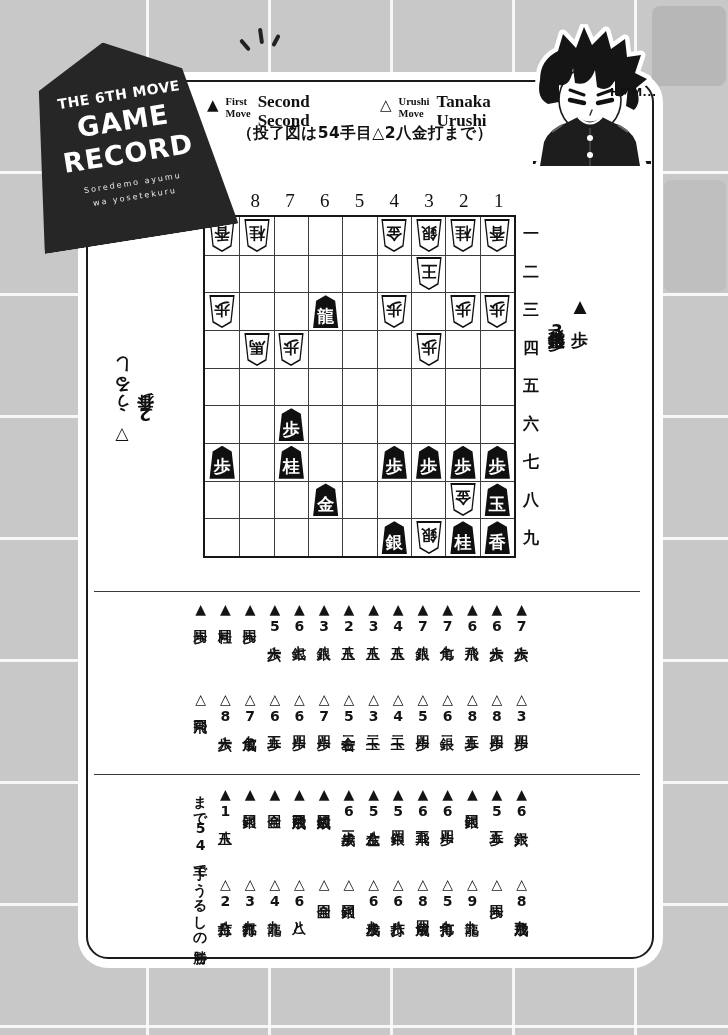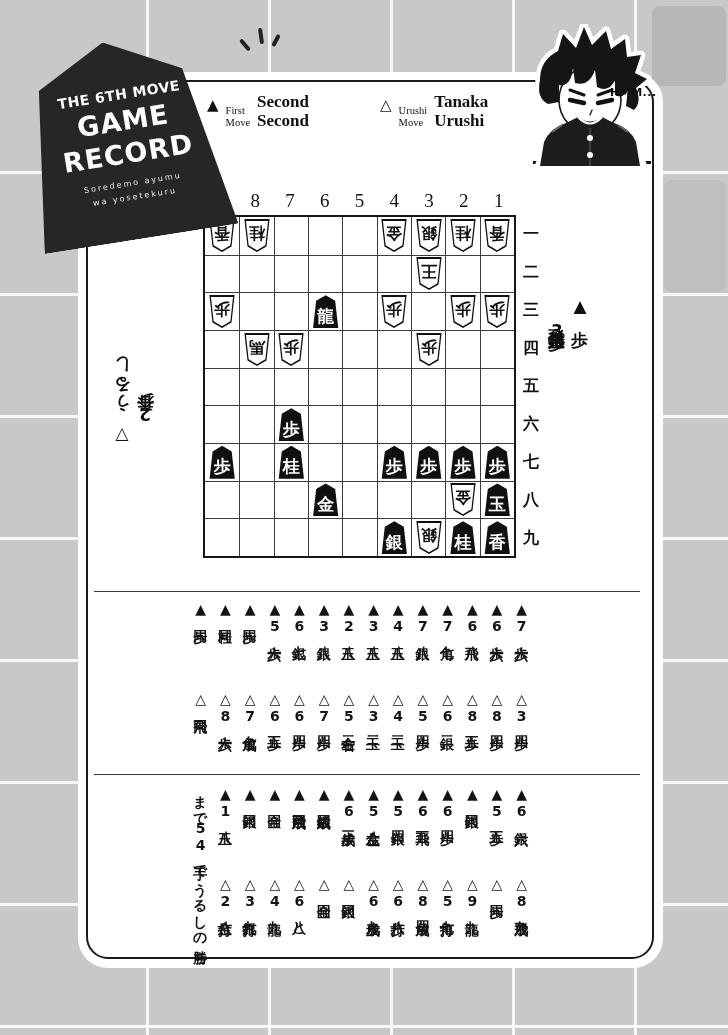--- a/index.html
+++ b/index.html
@@ -18,21 +18,21 @@
   .tag{position:absolute;left:28px;top:40px;width:196px;height:200px;transform:rotate(-9deg);
     clip-path:polygon(46% 0%,84% 19%,100% 100%,0% 100%,10% 19%);background:#262626;color:#fff;
     display:flex;flex-direction:column;align-items:center;justify-content:flex-start;padding-top:46px;box-sizing:border-box;text-align:center;}
   .tag-title{font-size:14px;font-weight:700;letter-spacing:.5px;}
   .tag-big{font-size:27px;font-weight:800;letter-spacing:1px;line-height:1.08;margin-top:4px;}
   .tag-sub{font-size:8px;letter-spacing:2px;margin-top:9px;line-height:1.7;color:#e8e8e8;}
   .spark{position:absolute;background:#222;width:4px;border-radius:2px;}
   
   .hgroup{position:absolute;display:flex;align-items:flex-start;gap:7px;color:#111;}
   .hmark{font-size:15px;line-height:1;margin-top:6px;}
-  .hrole{font-family:"Liberation Serif",serif;font-weight:400;font-size:10.5px;line-height:1.15;margin-top:13px;}
+  .hrole{font-family:"Liberation Serif",serif;font-weight:700;font-size:10.5px;line-height:1.15;margin-top:4px;}
   .hname{font-family:"Liberation Serif",serif;font-weight:700;font-size:17px;line-height:1.12;}
   .note{position:absolute;left:160px;top:123px;width:410px;text-align:center;font-size:15.5px;font-weight:700;color:#111;letter-spacing:.5px;}
   
   .files{position:absolute;left:203px;top:190px;width:313px;display:flex;}
   .files span{flex:1;text-align:center;font-family:"Liberation Serif",serif;font-size:19px;color:#111;}
   .ranks{position:absolute;left:520px;top:215px;height:343px;width:22px;display:flex;flex-direction:column;}
   .ranks span{flex:1;display:flex;align-items:center;justify-content:center;font-size:16px;font-weight:600;color:#111;}
   .grid{position:absolute;left:203px;top:215px;width:313px;height:343px;border:2px solid #161616;box-sizing:border-box;
     display:grid;grid-template-columns:repeat(9,1fr);grid-template-rows:repeat(9,1fr);background:#fff;}
   .cell{border-left:1px solid #3c3c3c;border-top:1px solid #3c3c3c;display:flex;align-items:center;justify-content:center;}
@@ -80,20 +80,21 @@
   </div>
   <div class="hgroup" style="left:380px;top:92px;">
     <span class="hmark">△</span>
     <span class="hrole">
       <span>Urushi</span><br><span>Move</span>
     </span>
     <span class="hname">
       <span>Tanaka</span><br><span>Urushi</span>
     </span>
   </div>
+  <div class="note">（投了図は54手目△2八金打まで）</div>
 
   <div class="files">
       <span>9</span>
       <span>8</span>
       <span>7</span>
       <span>6</span>
       <span>5</span>
       <span>4</span>
       <span>3</span>
       <span>2</span>

